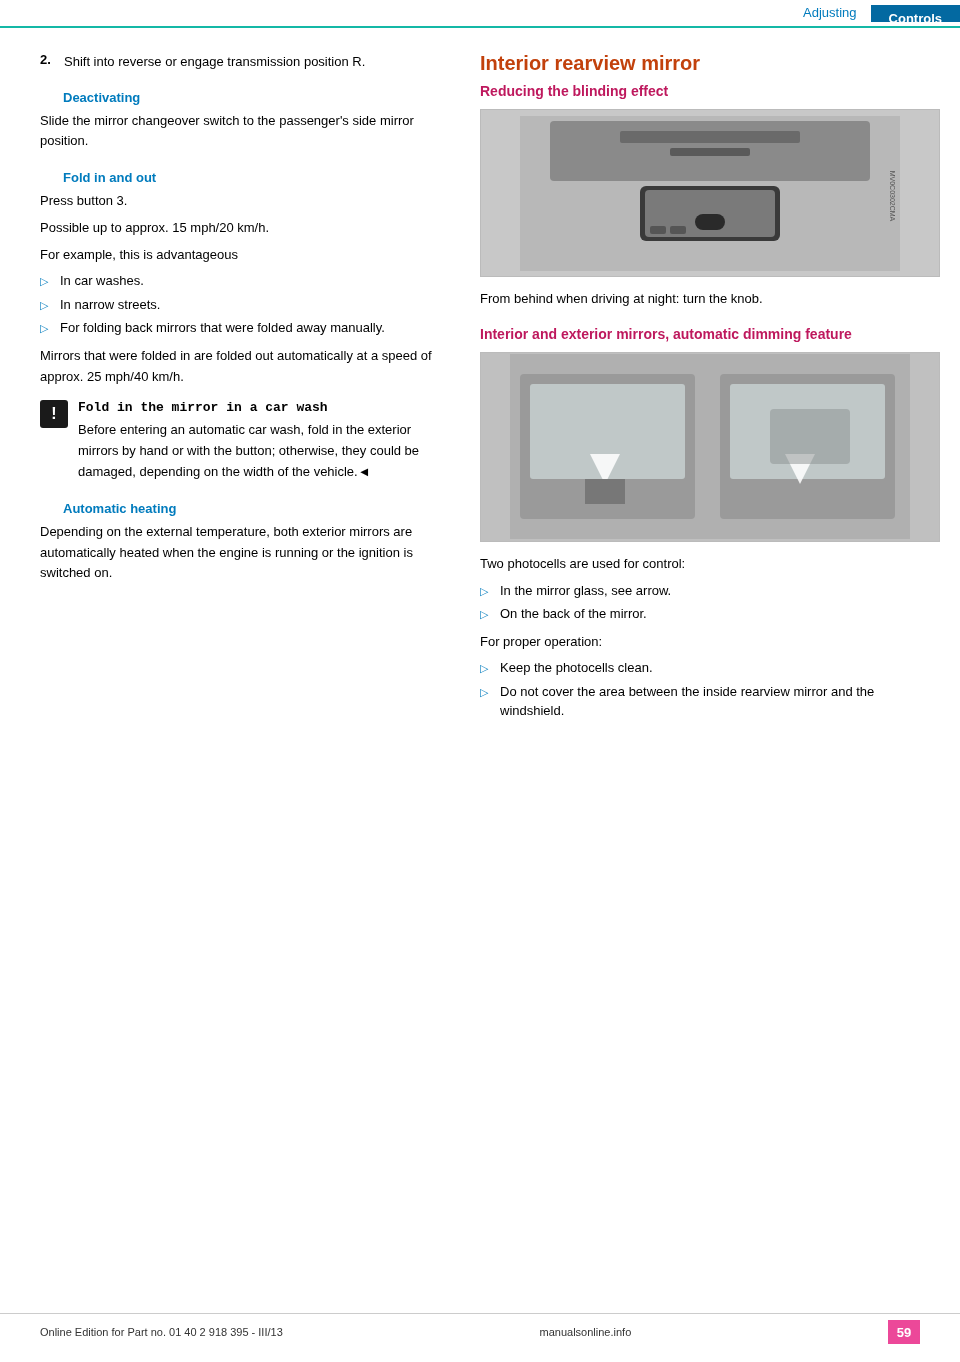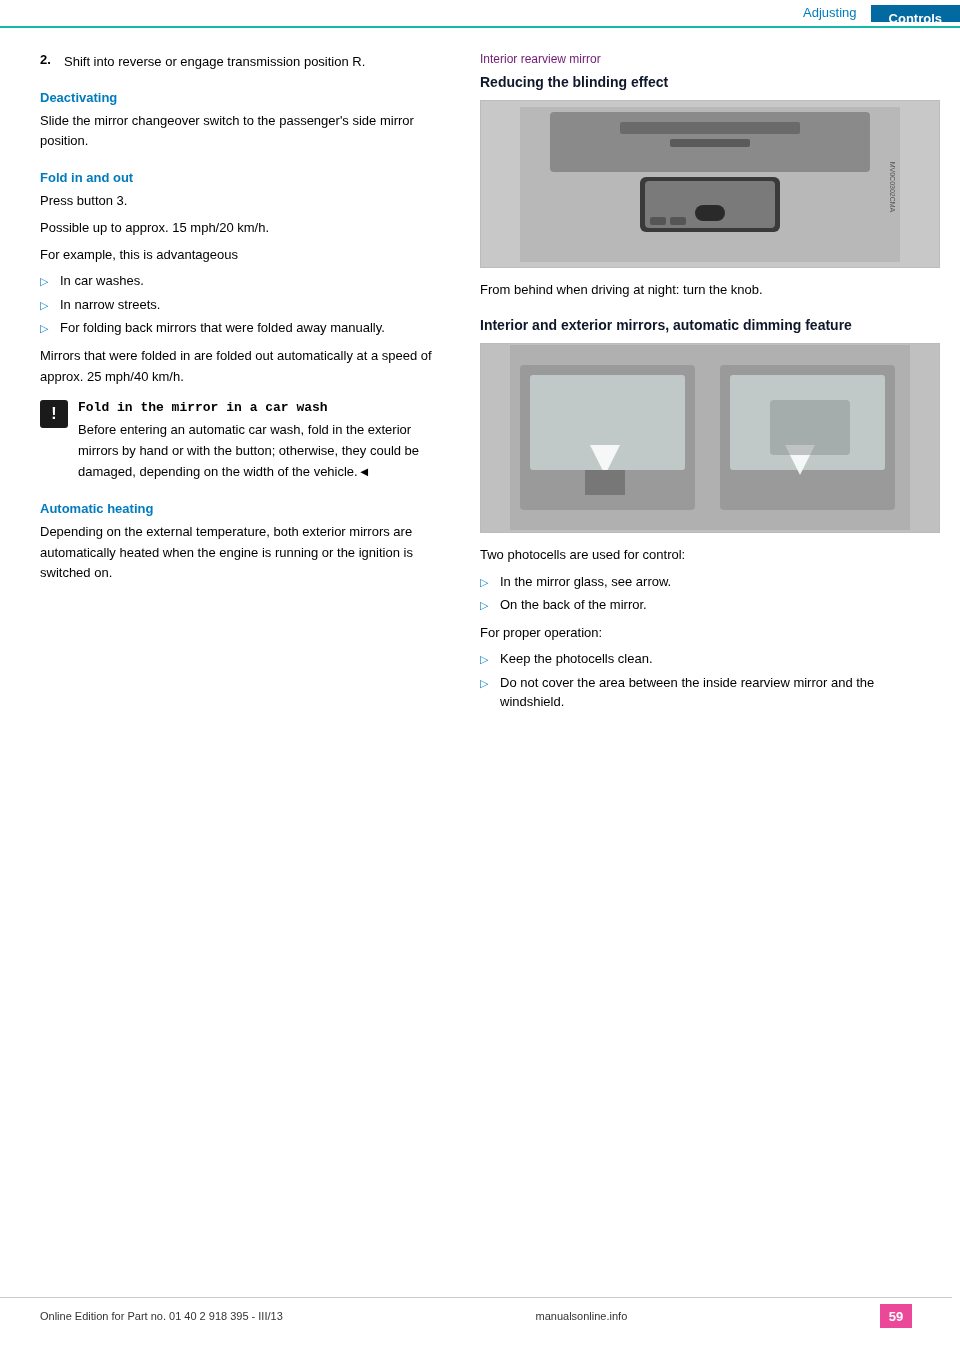--- a/index.html
+++ b/index.html
@@ -68,20 +68,21 @@
       font-size: 13px;
       line-height: 1.5;
     }
 
     .section-heading {
       color: #007bbd;
       font-size: 13px;
       font-weight: bold;
       margin-top: 18px;
       margin-bottom: 6px;
+      margin-left: 23px;
     }
 
     .body-text {
       font-size: 13px;
       line-height: 1.6;
       margin-bottom: 6px;
     }
 
     .bullet-list {
       margin: 4px 0 8px 0;
@@ -129,27 +130,27 @@
       line-height: 1.6;
     }
     .warning-title {
       font-weight: bold;
       margin-bottom: 2px;
       font-family: Liberation Mono, monospace;
     }
 
     
     .section-title-large {
-      color: #701a75;
-      font-size: 12px;
-      font-weight: normal;
+      color: #c2410c;
+      font-size: 20px;
+      font-weight: bold;
       margin-bottom: 8px;
     }
     .section-subtitle {
-      color: #0f172a;
+      color: #be185d;
       font-size: 14px;
       font-weight: bold;
       margin-bottom: 10px;
     }
 
     .image-placeholder {
       width: 100%;
       height: 168px;
       background: #d0d0d0;
       margin-bottom: 12px;
@@ -166,25 +167,25 @@
       position: relative;
       overflow: hidden;
       border: 1px solid #bbb;
     }
 
     
     .footer {
       position: absolute;
       bottom: 18px;
       left: 0;
-      right: 8px;
+      right: 0;
       display: flex;
       align-items: center;
       justify-content: space-between;
-      padding: 16px 40px;
+      padding: 0 40px;
       font-size: 11px;
       color: #333;
       border-top: 1px solid #ccc;
       padding-top: 6px;
     }
     .page-number-box {
       background: #ec4899;
       color: #fff;
       width: 32px;
       height: 24px;

